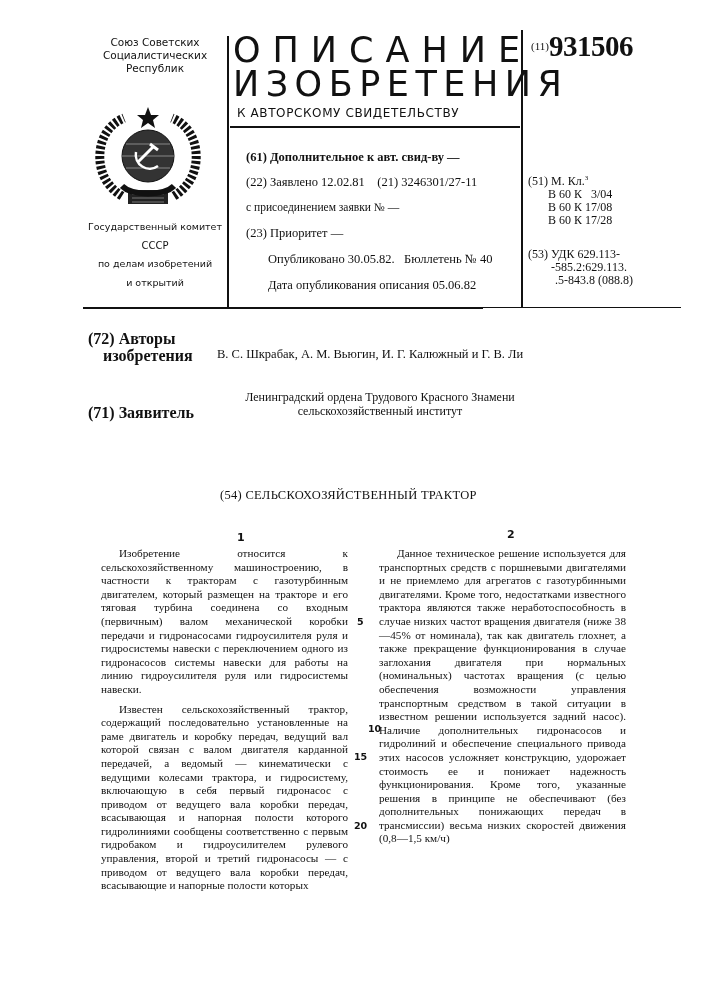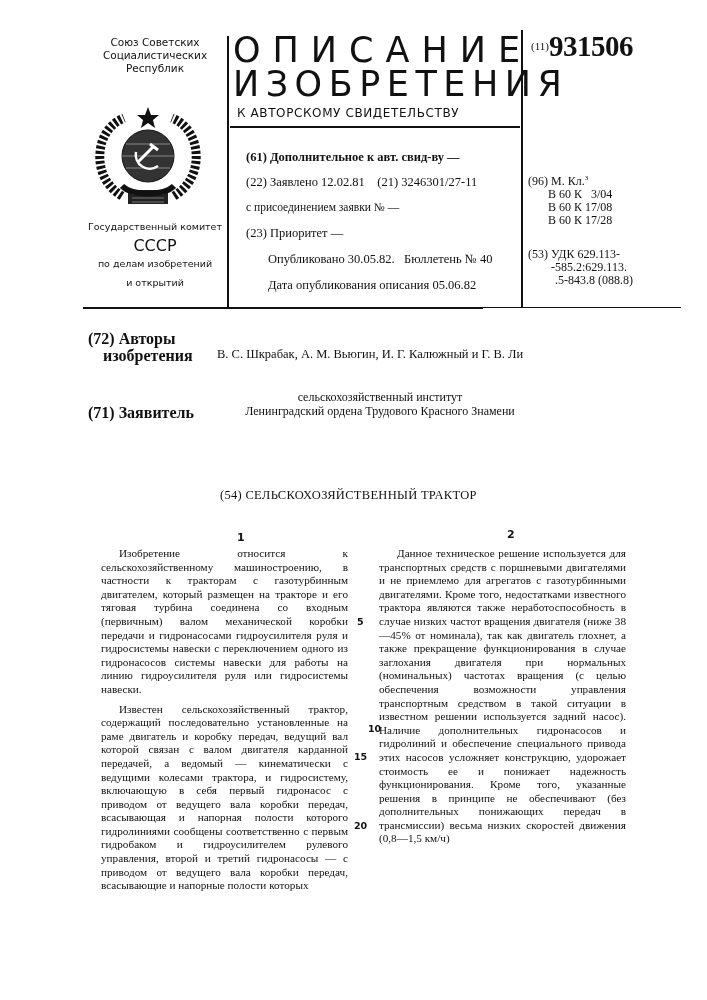--- a/index.html
+++ b/index.html
@@ -81,21 +81,21 @@
     <path d="M44 48 A14 14 0 0 0 66 62" stroke="#fff" stroke-width="2.5" fill="none"></path>
 
     <rect x="36" y="86" width="40" height="14" fill="#222"></rect>
     <path d="M40 90 H72 M40 94 H72 M40 98 H72" stroke="#777" stroke-width="1"></path>
     <path d="M30 82 C40 92 72 92 82 82" stroke="#111" stroke-width="6" fill="none"></path>
   </svg>
 </div>
 
 <div class="abs committee sans-bold">
   <div>Государственный комитет</div>
-  <div style="font-size:16px;">СССР</div>
+  <div style="font-size:10px;">СССР</div>
   <div>по делам изобретений</div>
   <div>и открытий</div>
 </div>
 
 <div class="abs title1 sans-bold">ОПИСАНИЕ</div>
 <div class="abs title2 sans-bold">ИЗОБРЕТЕНИЯ</div>
 <div class="abs subtitle sans-bold">К АВТОРСКОМУ СВИДЕТЕЛЬСТВУ</div>
 
 <div class="abs patno">
   <span class="code">(11)</span><span class="num">931506</span>
@@ -106,39 +106,39 @@
   <span>(22) Заявлено 12.02.81</span>&nbsp;&nbsp;&nbsp;&nbsp;<span>(21) 3246301/27-11</span>
 </div>
 <div class="abs meta" style="top:201px; font-size:11.5px;">с присоединением заявки № —</div>
 <div class="abs meta" style="top:226px;">(23) Приоритет —</div>
 <div class="abs meta indent" style="top:252px;">
   <span>Опубликовано 30.05.82.</span>&nbsp;&nbsp;&nbsp;<span>Бюллетень № 40</span>
 </div>
 <div class="abs meta indent" style="top:278px;">Дата опубликования описания 05.06.82</div>
 
 <div class="abs cls" style="top:172px;">
-  <div><span>(96) М. Кл.</span><sup style="font-size:7px;">3</sup></div>
+  <div><span>(51) М. Кл.</span><sup style="font-size:7px;">3</sup></div>
   <div class="ind" style="white-space:pre;">В 60 К   3/04</div>
   <div class="ind" style="white-space:pre;">В 60 К 17/08</div>
   <div class="ind" style="white-space:pre;">В 60 К 17/28</div>
 </div>
 <div class="abs cls udc" style="top:248px;">
   <div>(53) УДК 629.113-</div>
   <div class="ind">-585.2:629.113.</div>
   <div class="ind2">.5-843.8 (088.8)</div>
 </div>
 
 <div class="abs lbl" style="left:88px; top:330px;">(72) Авторы</div>
 <div class="abs lbl" style="left:103px; top:347px;">изобретения</div>
 <div class="abs authors">В. С. Шкрабак, А. М. Вьюгин, И. Г. Калюжный и Г. В. Ли</div>
 
 <div class="abs lbl" style="left:88px; top:404px;">(71) Заявитель</div>
 <div class="abs applicant">
+  <div>Ленинградский ордена Трудового Красного Знамени</div>
   <div>сельскохозяйственный институт</div>
-  <div>Ленинградский ордена Трудового Красного Знамени</div>
 </div>
 
 <div class="abs invtitle">(54) СЕЛЬСКОХОЗЯЙСТВЕННЫЙ ТРАКТОР</div>
 
 <div class="abs colnum" style="left:237px; top:531px;">1</div>
 <div class="abs colnum" style="left:507px; top:528px;">2</div>
 
 <div class="abs col col1">
   <p>Изобретение относится к сельскохозяйственному машиностроению, в частности к тракторам с газотурбинным двигателем, который размещен на тракторе и его тяговая турбина соединена со входным (первичным) валом механической коробки передачи и гидронасосами гидроусилителя руля и гидросистемы навески с переключением одного из гидронасосов системы навески для работы на линию гидроусилителя руля или гидросистемы навески.</p>
   <p>Известен сельскохозяйственный трактор, содержащий последовательно установленные на раме двигатель и коробку передач, ведущий вал которой связан с валом двигателя карданной передачей, а ведомый — кинематически с ведущими колесами трактора, и гидросистему, включающую в себя первый гидронасос с приводом от ведущего вала коробки передач, всасывающая и напорная полости которого гидролиниями сообщены соответственно с первым гидробаком и гидроусилителем рулевого управления, второй и третий гидронасосы — с приводом от ведущего вала коробки передач, всасывающие и напорные полости которых</p>

